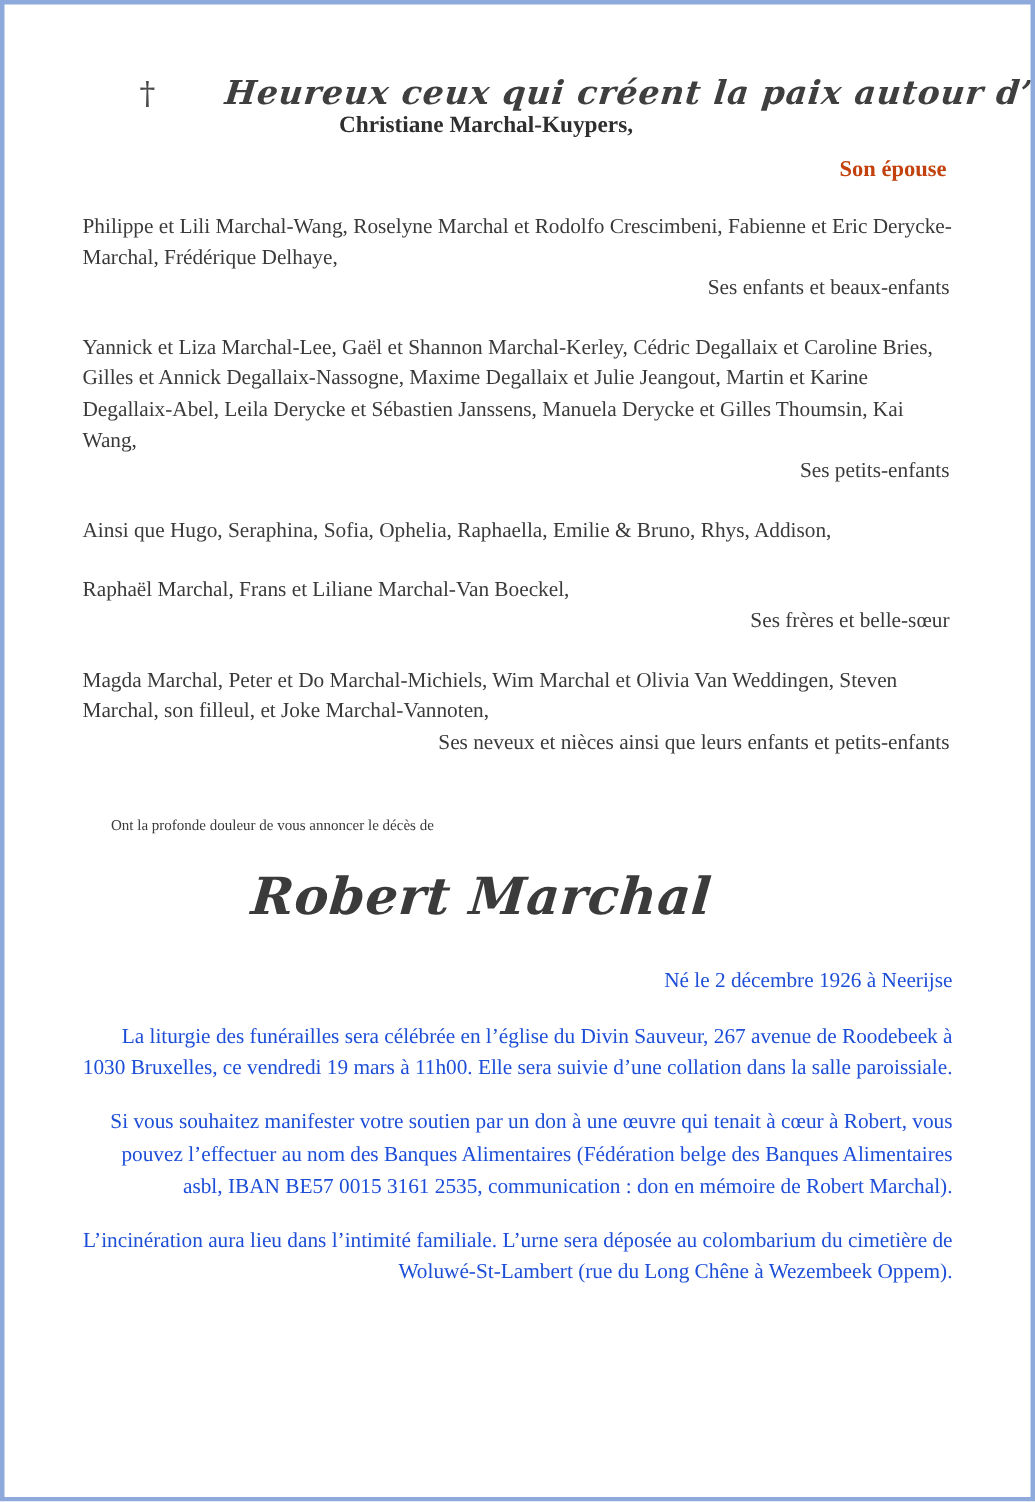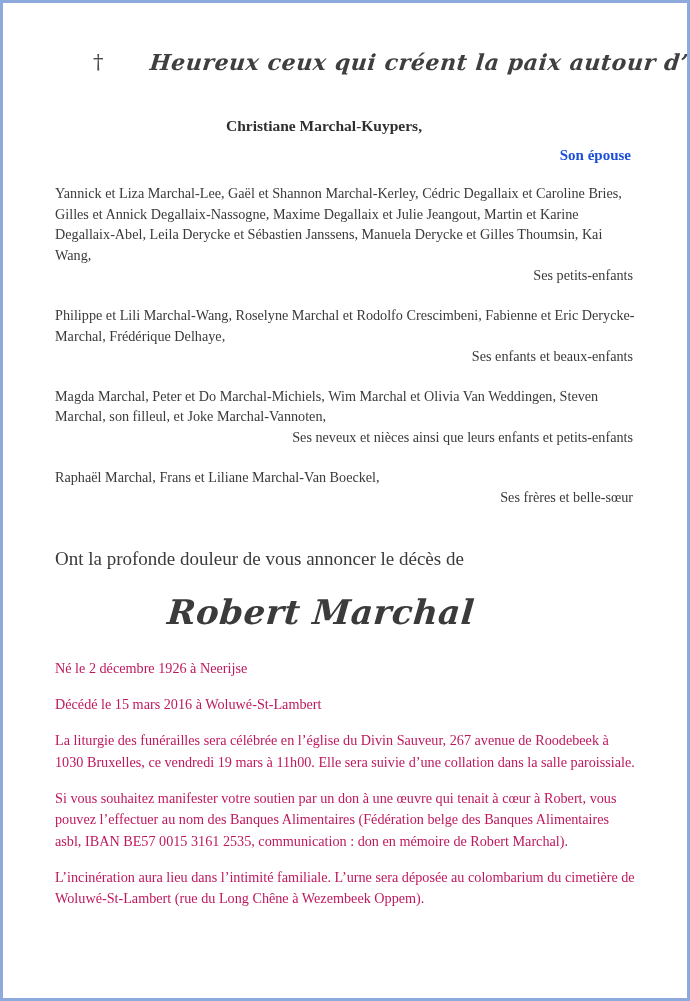--- a/index.html
+++ b/index.html
@@ -46,33 +46,32 @@
     font-weight: bold;
     font-size: 22px;
     letter-spacing: 0.6px;
     color: #3f3f3f;
     white-space: nowrap;
     transform: skewX(-6deg);
   }
 
   
   .spouse-name {
-    margin-top: 42px;
     text-align: center;
     font-size: 15.5px;
     font-weight: bold;
     color: #2f2f2f;
     padding-right: 42px;
   }
   .spouse-relation {
     margin-top: 12px;
     text-align: right;
     font-size: 15px;
     font-weight: bold;
-    color: #1d4ed8;
+    color: #c2410c;
     padding-right: 4px;
   }
 
   
   .group {
     margin-top: 19px;
   }
   .group-names {
     font-size: 14.2px;
     line-height: 1.45;
@@ -84,87 +83,88 @@
     line-height: 1.45;
     text-align: right;
     color: #3a3a3a;
     padding-right: 2px;
   }
   .group.tight { margin-top: 16px; }
 
   
   .announce {
     margin-top: 40px;
-    font-size: 19px;
+    font-size: 10px;
     color: #3a3a3a;
+    margin-left: 19px;
   }
   .deceased-name {
     margin-top: 22px;
     text-align: center;
     font-family: "DejaVu Serif", "Liberation Serif", serif;
     font-style: italic;
     font-weight: bold;
     font-size: 34px;
     letter-spacing: 0.5px;
     color: #3b3b3b;
     padding-right: 48px;
     transform: skewX(-5deg);
   }
 
   
   .detail {
     margin-top: 15px;
     font-size: 14.2px;
     line-height: 1.5;
-    color: #be185d;
-    text-align: left;
+    color: #1d4ed8;
+    text-align: right;
   }
   .detail.first { margin-top: 26px; }
 </style>
 </head>
 <body>
 
 <div class="page">
   <div class="inner">
 
     <div class="epigraph-row">
       <span class="cross-icon">†</span>
       <span class="epigraph-text">Heureux ceux qui créent la paix autour d’eux</span>
     </div>
 
     <div class="spouse-name">Christiane Marchal-Kuypers,</div>
     <div class="spouse-relation">Son épouse</div>
 
     <div class="group">
+      <div class="group-names">Philippe et Lili Marchal-Wang, Roselyne Marchal et Rodolfo Crescimbeni, Fabienne et Eric Derycke-Marchal, Frédérique Delhaye,</div>
+      <div class="group-relation">Ses enfants et beaux-enfants</div>
+    </div>
+
+    <div class="group">
       <div class="group-names">Yannick et Liza Marchal-Lee, Gaël et Shannon Marchal-Kerley, Cédric Degallaix et  Caroline Bries, Gilles et Annick Degallaix-Nassogne, Maxime Degallaix et Julie Jeangout, Martin et Karine Degallaix-Abel, Leila Derycke et Sébastien Janssens, Manuela Derycke et Gilles Thoumsin, Kai Wang,</div>
       <div class="group-relation">Ses petits-enfants</div>
     </div>
 
     <div class="group">
-      <div class="group-names">Philippe et Lili Marchal-Wang, Roselyne Marchal et Rodolfo Crescimbeni, Fabienne et Eric Derycke-Marchal, Frédérique Delhaye,</div>
-      <div class="group-relation">Ses enfants et beaux-enfants</div>
+      <div class="group-names">Ainsi que Hugo, Seraphina, Sofia, Ophelia, Raphaella, Emilie &amp; Bruno, Rhys, Addison,</div>
     </div>
 
     <div class="group">
+      <div class="group-names">Raphaël Marchal, Frans et Liliane Marchal-Van Boeckel,</div>
+      <div class="group-relation">Ses frères et belle-sœur</div>
     </div>
 
     <div class="group">
       <div class="group-names">Magda Marchal, Peter et Do Marchal-Michiels, Wim Marchal et Olivia Van Weddingen, Steven Marchal, son filleul, et Joke Marchal-Vannoten,</div>
       <div class="group-relation">Ses neveux et nièces ainsi que leurs enfants et petits-enfants</div>
     </div>
 
-    <div class="group">
-      <div class="group-names">Raphaël Marchal, Frans et Liliane Marchal-Van Boeckel,</div>
-      <div class="group-relation">Ses frères et belle-sœur</div>
-    </div>
-
 
     <div class="announce">Ont la profonde douleur de vous annoncer le décès de</div>
     <div class="deceased-name">Robert Marchal</div>
 
     <div class="detail first">Né le 2 décembre 1926 à Neerijse</div>
-    <div class="detail">Décédé le 15 mars 2016 à Woluwé-St-Lambert</div>
     <div class="detail">La liturgie des funérailles sera célébrée en l’église du Divin Sauveur, 267 avenue de Roodebeek à 1030 Bruxelles, ce vendredi 19 mars à 11h00. Elle sera suivie d’une collation dans la salle paroissiale.</div>
     <div class="detail">Si vous souhaitez manifester votre soutien par un don à une œuvre qui tenait à cœur à Robert, vous pouvez l’effectuer au nom des Banques Alimentaires (Fédération belge des Banques Alimentaires asbl, IBAN BE57 0015 3161 2535, communication : don en mémoire de Robert Marchal).</div>
     <div class="detail">L’incinération aura lieu dans l’intimité familiale. L’urne sera déposée au colombarium du cimetière de Woluwé-St-Lambert (rue du Long Chêne à Wezembeek Oppem).</div>
 
   </div>
 </div>
 
 </body></html>

